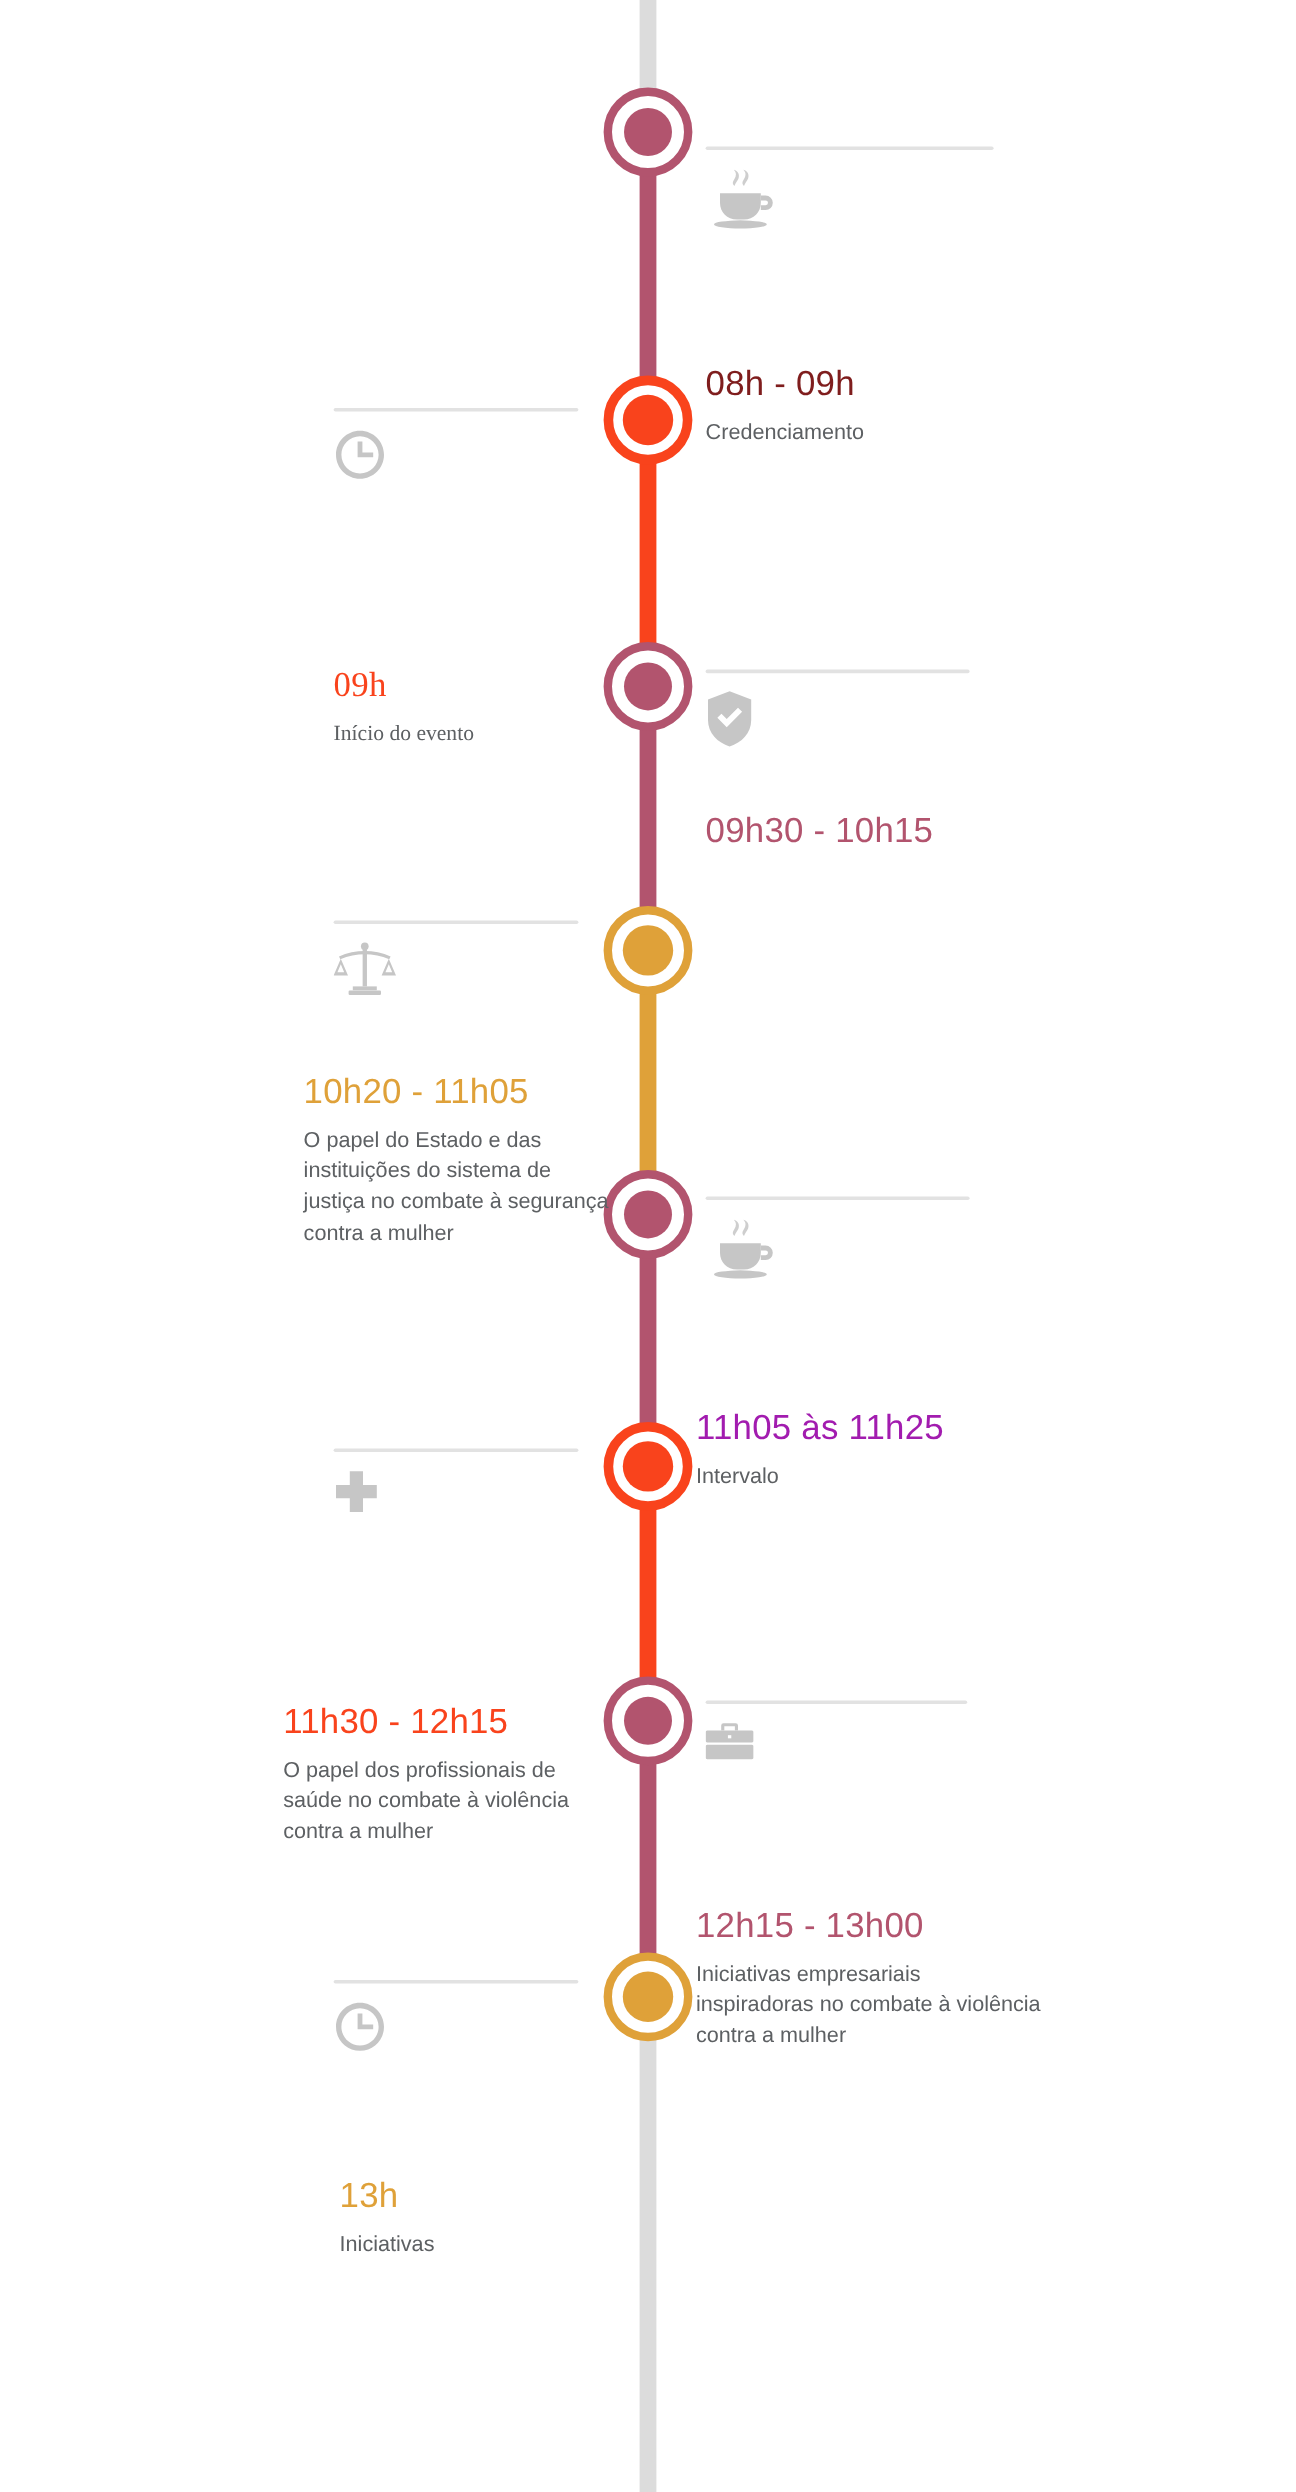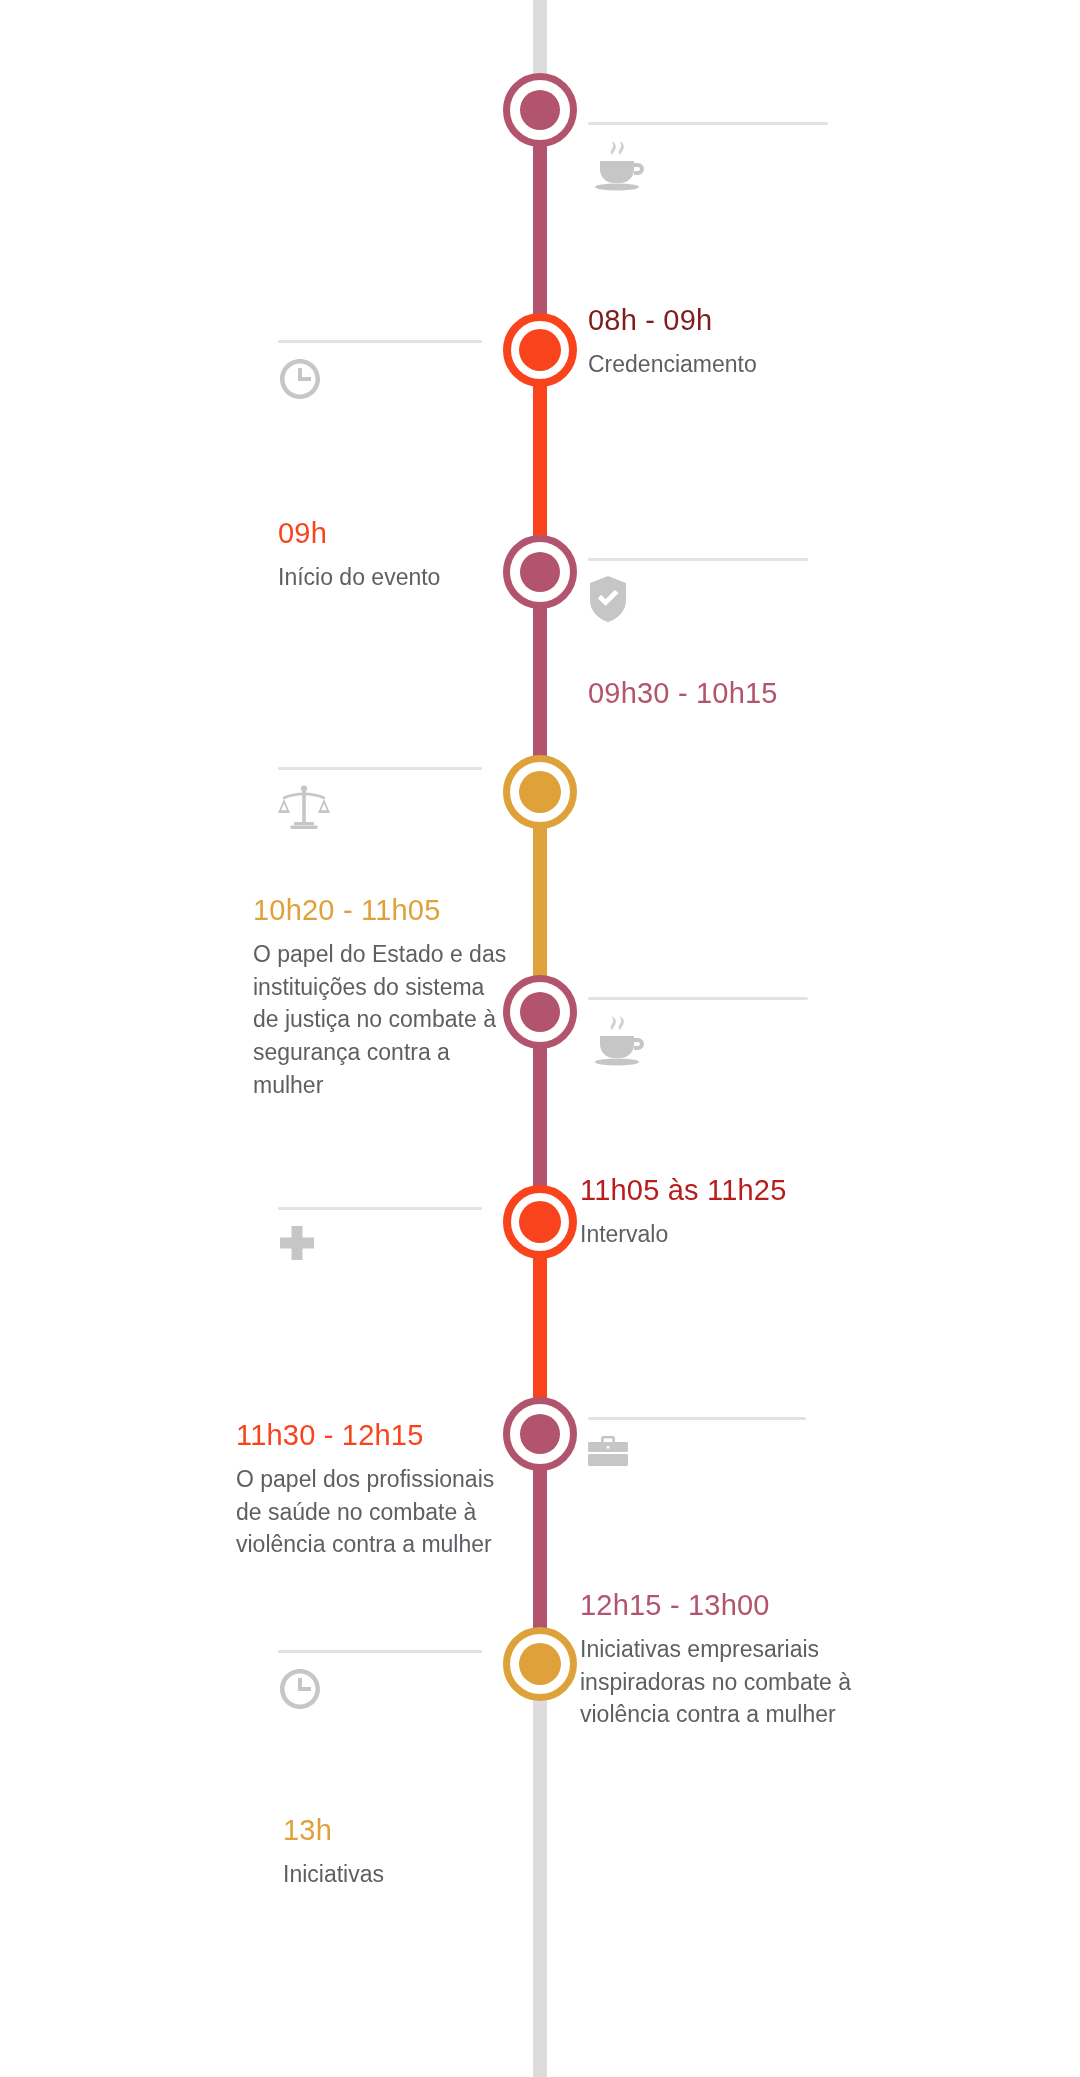--- a/index.html
+++ b/index.html
@@ -30,21 +30,21 @@
   
   .block{position:absolute;}
   .block .rule{height:3px; background:#e2e2e2; border-radius:2px;}
   .block .ico{margin-top:14px; color:#c6c6c6;}
   .block.left{text-align:left;}
   .block .time{
     font-size:29px; letter-spacing:.2px; line-height:1.1;
     margin:0 0 11px 0; font-weight:400;
   }
   .block .desc{
-    font-size:23px; line-height:1.42; color:#5d6063;
+    font-size:18px; line-height:1.42; color:#5d6063;
     margin:0; font-weight:400;
   }
   .ico svg{display:block; fill:#c6c6c6;}
 </style>
 </head>
 <body>
 
 <div id="spine-wrap">
   <div class="spine-seg spine-gray" style="top:0px; height:110px;"></div>
   <div class="spine-seg" style="top:110px; height:240px; background:#b2546e;"></div>
@@ -101,21 +101,21 @@
 
 <div class="block left" style="left:278px; top:340px; width:204px;">
   <div class="rule"></div>
   <div class="ico">
     <svg width="44" height="44" viewBox="0 0 44 44">
       <path d="M22 2C10.9 2 2 10.9 2 22s8.9 20 20 20 20-8.9 20-20S33.1 2 22 2zm0 35.5c-8.6 0-15.5-6.9-15.5-15.5S13.4 6.5 22 6.5 37.5 13.4 37.5 22 30.6 37.5 22 37.5z"></path>
       <path d="M24 11h-4v13h13v-4H24z"></path>
     </svg>
   </div>
 </div>
-<div class="block left" style="left:278px; top:518px; width:250px;">
+<div class="block left" style="left:278px; top:556px; width:250px;font-family:Liberation Serif, serif;">
   <p class="time" style="color:#f9431c;">09h</p>
   <p class="desc">Início do evento</p>
 </div>
 
 <div class="block" style="left:588px; top:558px; width:220px;">
   <div class="rule"></div>
   <div class="ico">
     <svg width="40" height="48" viewBox="0 0 40 48">
       <path d="M20 1 2 8v17c0 11 8 19 18 22 10-3 18-11 18-22V8L20 1z"></path>
       <path d="M17.6 31 9.8 23.2l3.4-3.4 4.4 4.4 9.4-9.4 3.4 3.4z" fill="#fff"></path>
@@ -151,21 +151,21 @@
     <svg width="60" height="52" viewBox="0 0 60 52">
       <path d="M12 30c0 8 6 14 14 14h6c8 0 14-6 14-14V22H12v8z"></path>
       <path d="M46 24h4a6 6 0 0 1 0 12h-4v-4h4a2 2 0 0 0 0-4h-4v-4z"></path>
       <ellipse cx="29" cy="48" rx="22" ry="3.4"></ellipse>
       <path d="M24 16c-3-3 0-5 1-8 .7-2 0-4-1.5-5.5 3.5 1 5 4 4 7-.7 2.2-2.5 3.6-3.5 6.5z" opacity=".85"></path>
       <path d="M32 16c-3-3 0-5 1-8 .7-2 0-4-1.5-5.5 3.5 1 5 4 4 7-.7 2.2-2.5 3.6-3.5 6.5z" opacity=".85"></path>
     </svg>
   </div>
 </div>
 <div class="block" style="left:580px; top:1175px; width:280px;">
-  <p class="time" style="color:#b91c1c;">11h05 às 11h25</p>
+  <p class="time" style="color:#a21caf;">11h05 às 11h25</p>
   <p class="desc">Intervalo</p>
 </div>
 
 <div class="block left" style="left:278px; top:1207px; width:204px;">
   <div class="rule"></div>
   <div class="ico">
     <svg width="38" height="38" viewBox="0 0 38 38">
       <path d="M24.5 2h-11v11.5H2v11h11.5V36h11V24.5H36v-11H24.5V2z" rx="3"></path>
     </svg>
   </div>

